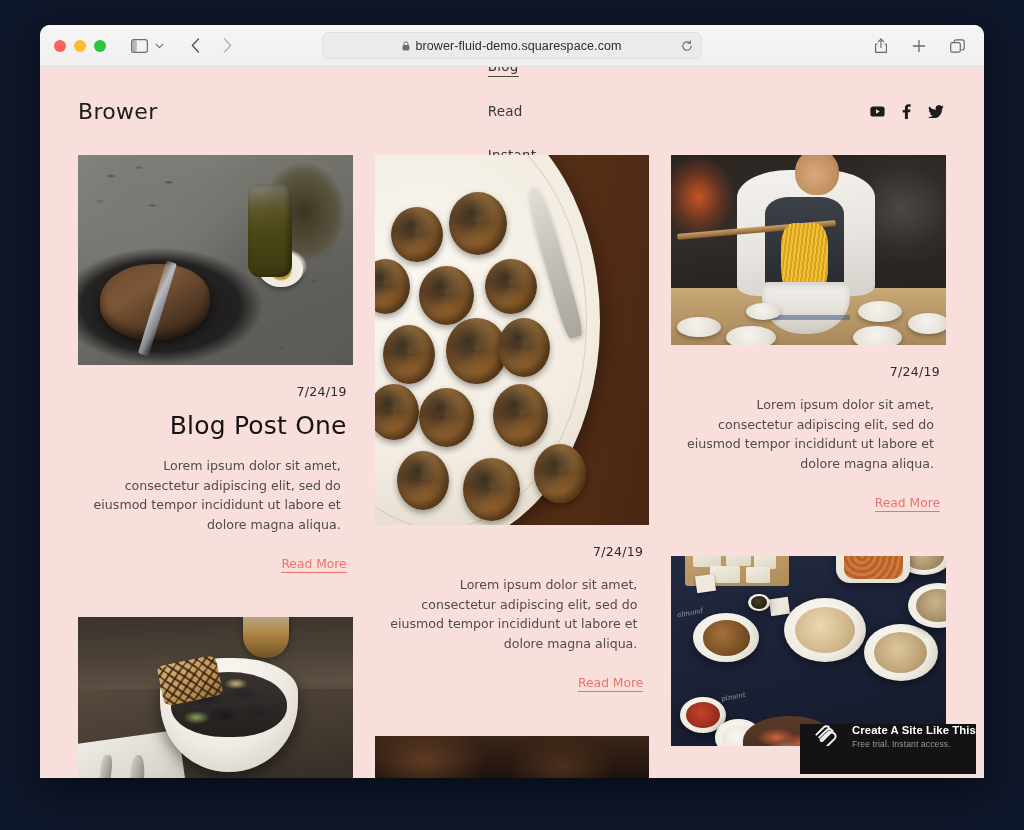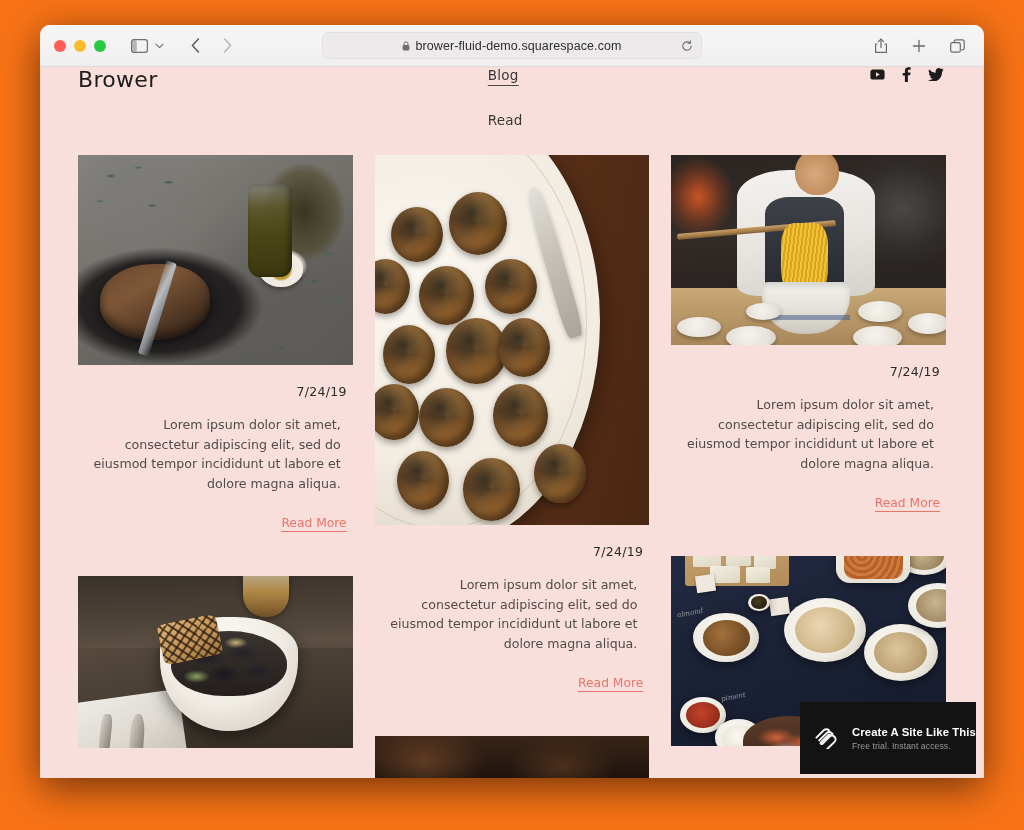--- a/index.html
+++ b/index.html
@@ -10,21 +10,21 @@
     overflow: hidden;
     background: #000000;
     font-family: "Liberation Sans", sans-serif;
   }
 
   
   #desktop {
     position: relative;
     width: 1024px;
     height: 830px;
-    background: #f97316;
+    background: #0f172a;
   }
 
   
   #browser-window {
     position: absolute;
     left: 40px;
     top: 25px;
     width: 944px;
     height: 753px;
     border-radius: 10px 10px 0 0;
@@ -105,21 +105,21 @@
     height: 711px;
     background: #f9dfdc;
     overflow: hidden;
   }
 
   
   #site-header {
     position: relative;
     height: 88px;
     display: flex;
-    align-items: flex-start;
+    align-items: center;
     padding: 0 38px;
   }
   #site-logo {
     font-size: 22px;
     letter-spacing: 0.3px;
     color: #1d1b1b;
     font-weight: 400;
     font-family: "DejaVu Sans", sans-serif;
   }
   #site-nav {
@@ -525,24 +525,24 @@
       radial-gradient(ellipse 26% 70% at 68% 50%, #4b2f1b 0%, rgba(75,47,27,0) 75%),
       linear-gradient(180deg, #3a2517 0%, #241710 55%, #140d08 100%);
   }
 
   
   #squarespace-banner {
     position: absolute;
     right: 8px;
     bottom: 4px;
     width: 176px;
-    height: 72px;
+    height: 50px;
     background: #131313;
     display: flex;
-    align-items: center;
+    align-items: flex-start;
     padding: 0 14px;
     gap: 12px;
     z-index: 20;
   }
   #sqsp-logo { flex: 0 0 auto; color: #ffffff; display: flex; align-items: center; }
   #sqsp-text { display: flex; flex-direction: column; gap: 3px; }
   #sqsp-title {
     color: #ffffff;
     font-size: 11.3px;
     font-weight: bold;
@@ -674,20 +674,21 @@
           <div class="post-card">
             <div class="post-thumb" style="height:210px">
               <div class="photo ph-bread">
                 <div class="leafy"></div>
                 <div class="knife"></div>
                 <div class="oil-dish"></div>
               </div>
             </div>
             <div class="post-meta">
               <div class="post-date">7/24/19</div>
+              <div class="post-title">Blog Post One</div>
               <div class="post-excerpt">Lorem ipsum dolor sit amet, consectetur adipiscing elit, sed do eiusmod tempor incididunt ut labore et dolore magna aliqua.</div>
               <a class="post-readmore" href="#">Read More</a>
             </div>
           </div>
 
           <div class="post-card" style="margin-top:44px">
             <div class="post-thumb" style="height:172px">
               <div class="photo ph-mussels">
                 <div class="table-edge"></div>
                 <div class="napkin"></div>

